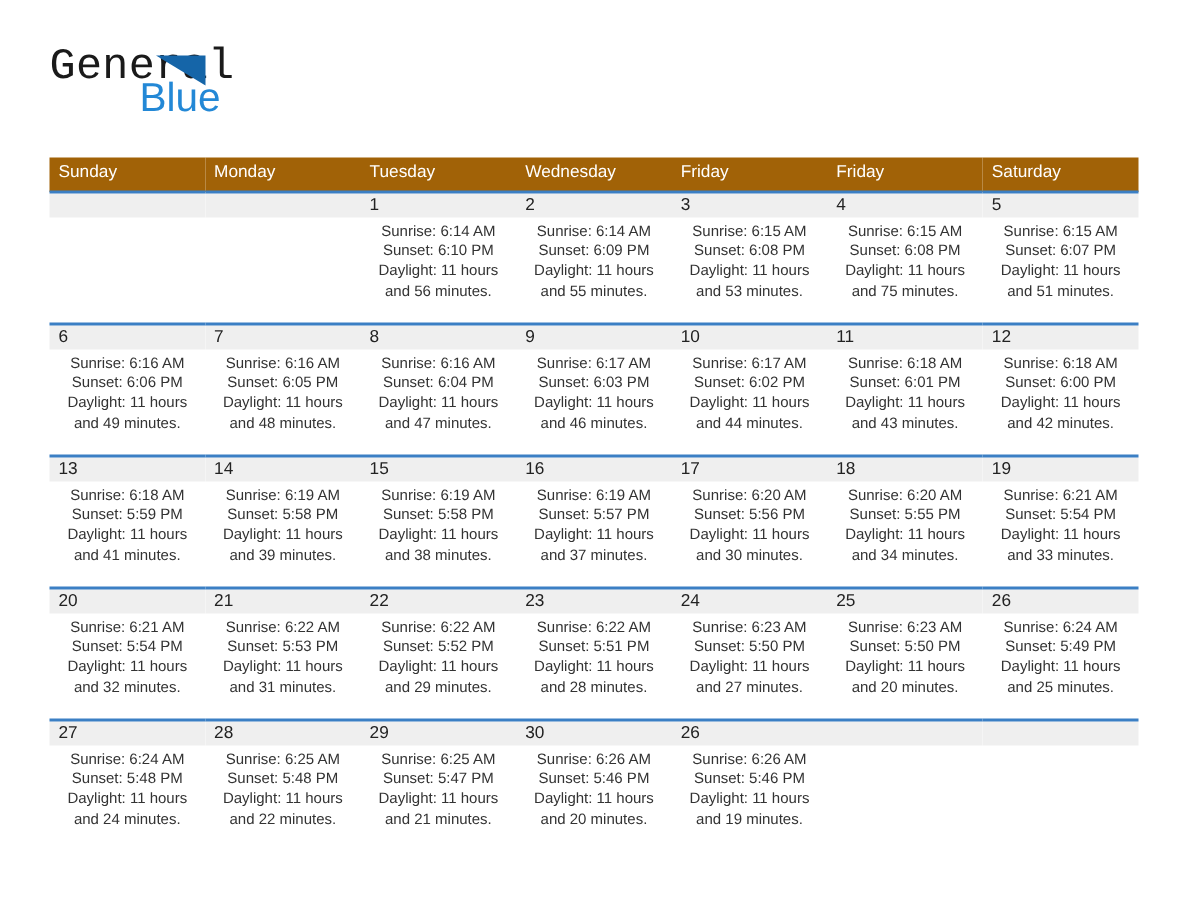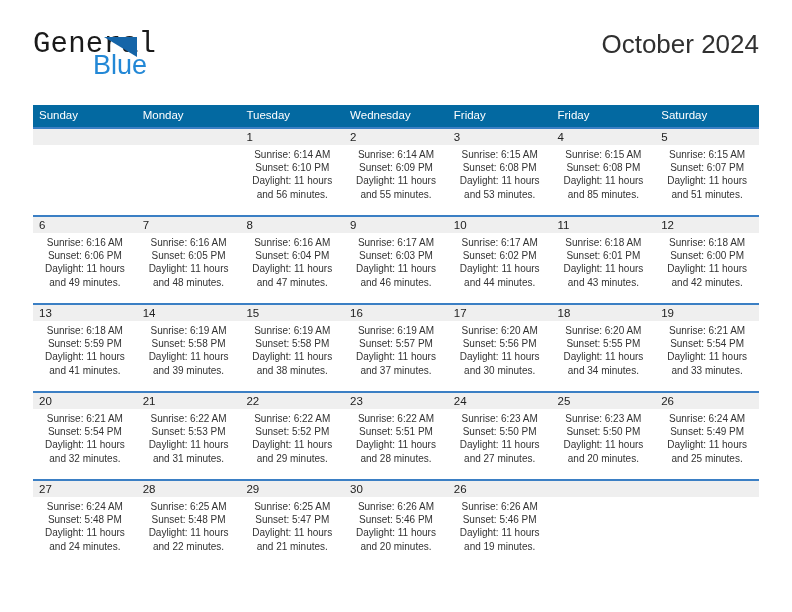--- a/index.html
+++ b/index.html
@@ -89,21 +89,21 @@
   
   .cal {
     position: absolute;
     left: 33px;
     top: 105px;
     width: 726px;
     border-collapse: collapse;
     table-layout: fixed;
   }
   .cal th {
-    background: #0369a1;
+    background: #a16207;
     color: #ffffff;
     font-size: 11.5px;
     font-weight: normal;
     text-align: left;
     padding: 4px 0 5px 6px;
     height: 11px;
     line-height: 13px;
   }
   .cal td {
     vertical-align: top;
@@ -142,21 +142,20 @@
 
   <div class="header">
 
     <div class="brand">
       <span class="brand-general">General</span>
       <span class="brand-tri"></span>
       <span class="brand-blue">Blue</span>
     </div>
 
     <div class="title-block">
-      <h1 class="cal-title">October 2024</h1>
     </div>
 
   </div>
 
   <table class="cal">
     <thead>
       <tr>
         <th>Sunday</th>
         <th>Monday</th>
         <th>Tuesday</th>
@@ -212,21 +211,21 @@
               <div>Daylight: 11 hours</div>
               <div>and 53 minutes.</div>
             </div>
           </td>
           <td>
             <div class="daynum-band">4</div>
             <div class="cell-body">
               <div>Sunrise: 6:15 AM</div>
               <div>Sunset: 6:08 PM</div>
               <div>Daylight: 11 hours</div>
-              <div>and 85 minutes.</div>
+              <div>and 75 minutes.</div>
             </div>
           </td>
           <td>
             <div class="daynum-band">5</div>
             <div class="cell-body">
               <div>Sunrise: 6:15 AM</div>
               <div>Sunset: 6:07 PM</div>
               <div>Daylight: 11 hours</div>
               <div>and 51 minutes.</div>
             </div>

